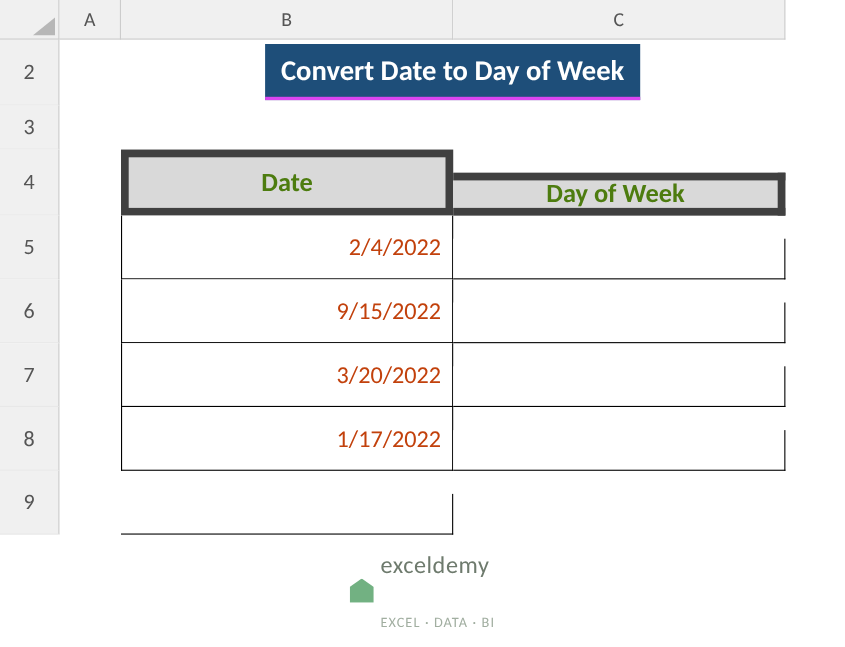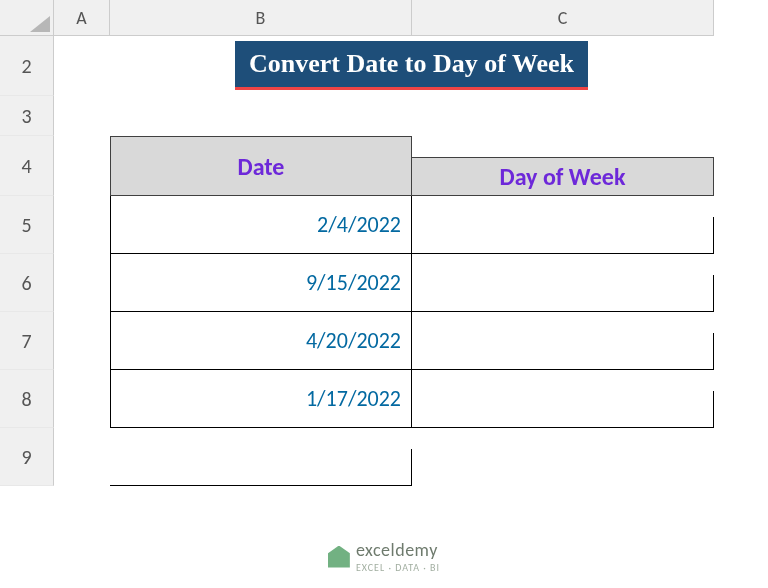--- a/index.html
+++ b/index.html
@@ -65,36 +65,35 @@
     display: flex;
     align-items: center;
     justify-content: center;
   }
   .title-bar {
     background: #1e4e79;
     color: #fff;
     font-weight: bold;
     font-size: 26px;
     padding: 8px 14px;
-    border-bottom: 3px solid #ef4444;
+    border-bottom: 3px solid #d946ef;
     white-space: nowrap;
-    font-family: Liberation Serif, serif;
   }
   .th {
     background: #d9d9d9;
-    color: #6d28d9;
+    color: #4d7c0f;
     font-weight: bold;
     font-size: 24px;
     justify-content: center;
-    border: 1px solid #404040;
+    border: 7px solid #404040;
   }
   .td {
     border: 1px solid #000;
     font-size: 22px;
-    color: #0369a1;
+    color: #c2410c;
     justify-content: flex-end;
     background: #fff;
   }
   .td-empty {
     border: 1px solid #000;
     background: #fff;
   }
   .overlap-top { border-top: none; }
   .overlap-left { border-left: none; margin-top: 21px; }
   .watermark {
@@ -105,22 +104,22 @@
     display: flex;
     align-items: center;
     gap: 6px;
     opacity: 0.8;
   }
   .wm-logo {
     width: 22px; height: 22px;
     background: #4f9e63;
     clip-path: polygon(50% 0, 100% 35%, 100% 100%, 0 100%, 0 35%);
   }
-  .wm-text { font-size: 18px; color: #4a5a49; letter-spacing: 0.5px; }
-  .wm-sub { font-size: 10px; color: #8a9a89; letter-spacing: 1px; }
+  .wm-text { font-size: 22px; color: #4a5a49; letter-spacing: 0.5px; }
+  .wm-sub { font-size: 13px; color: #8a9a89; letter-spacing: 1px; margin-top: 32px; }
 </style>
 </head>
 <body>
 
 <div class="sheet">
 
   <div class="corner"></div>
   <div class="col-head">A</div>
   <div class="col-head">B</div>
   <div class="col-head">C</div>
@@ -146,21 +145,21 @@
   <div class="cell td overlap-top">2/4/2022</div>
   <div class="cell td-empty overlap-top overlap-left"></div>
 
   <div class="row-head">6</div>
   <div class="cell"></div>
   <div class="cell td overlap-top">9/15/2022</div>
   <div class="cell td-empty overlap-top overlap-left"></div>
 
   <div class="row-head">7</div>
   <div class="cell"></div>
-  <div class="cell td overlap-top">4/20/2022</div>
+  <div class="cell td overlap-top">3/20/2022</div>
   <div class="cell td-empty overlap-top overlap-left"></div>
 
   <div class="row-head">8</div>
   <div class="cell"></div>
   <div class="cell td overlap-top">1/17/2022</div>
   <div class="cell td-empty overlap-top overlap-left"></div>
 
   <div class="row-head">9</div>
   <div class="cell"></div>
   <div class="cell td-empty overlap-top overlap-left"></div>

